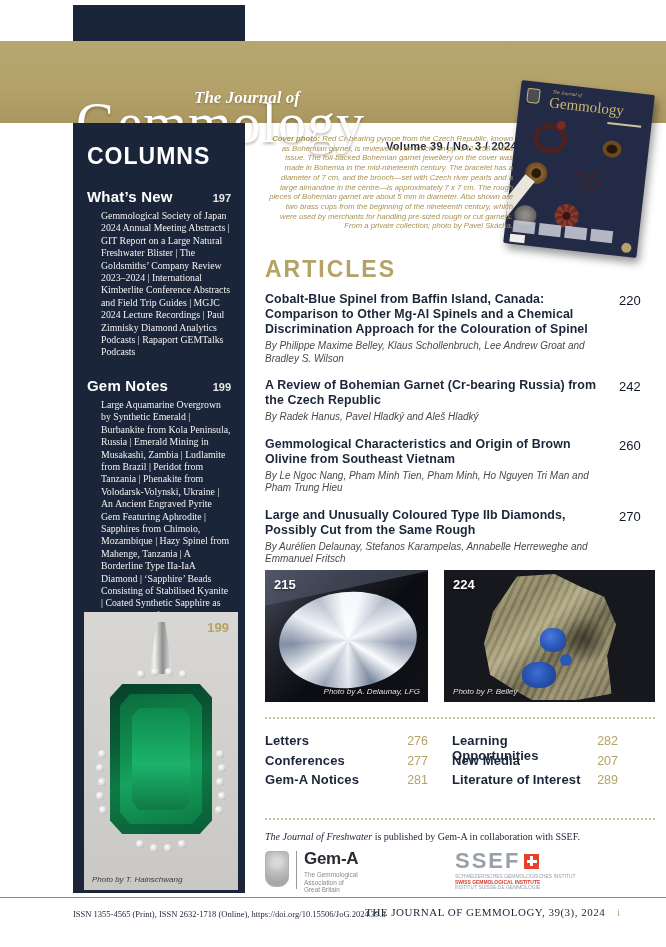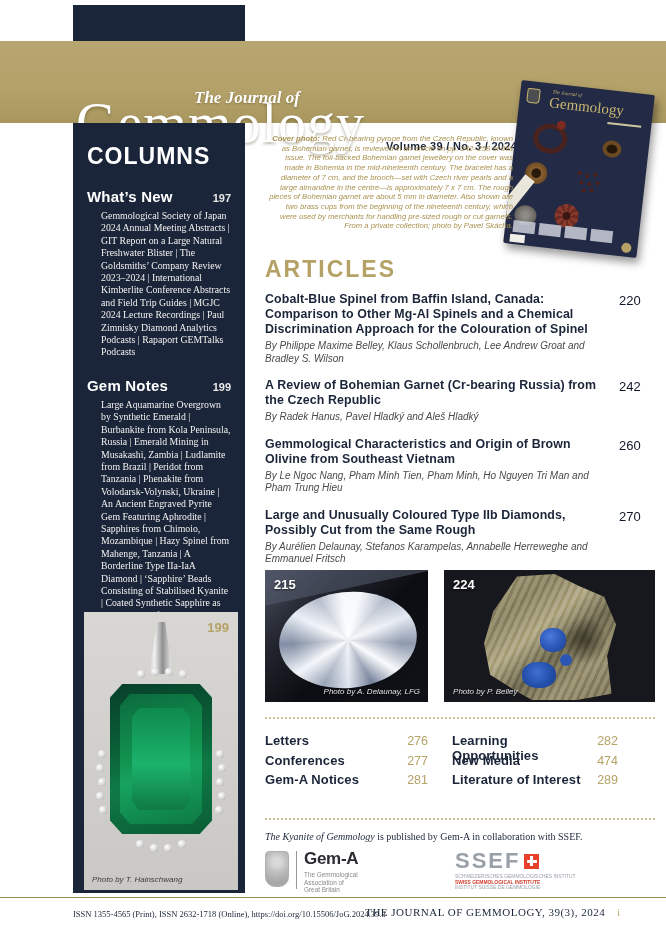--- a/index.html
+++ b/index.html
@@ -335,31 +335,31 @@
         <span class="link-page">281</span>
       </div>
     </div>
     <div class="rcol">
       <div class="link-row">
         <span class="link-label">Learning Opportunities</span>
         <span class="link-page">282</span>
       </div>
       <div class="link-row">
         <span class="link-label">New Media</span>
-        <span class="link-page">474</span>
+        <span class="link-page">207</span>
       </div>
       <div class="link-row">
         <span class="link-label">Literature of Interest</span>
         <span class="link-page">289</span>
       </div>
     </div>
   </div>
   <div class="dotted d2"></div>
 
-  <div class="publisher"><span class="it">The Kyanite of Gemmology</span><span> is published by Gem-A in collaboration with SSEF.</span></div>
+  <div class="publisher"><span class="it">The Journal of Freshwater</span><span> is published by Gem-A in collaboration with SSEF.</span></div>
 
   <div class="logos">
     <div class="gema">
       <div class="gema-crest"></div>
       <div class="gema-div"></div>
       <div>
         <div class="gema-name">Gem-A</div>
         <div class="gema-sub">
           <div>The Gemmological</div>
           <div>Association of</div>

